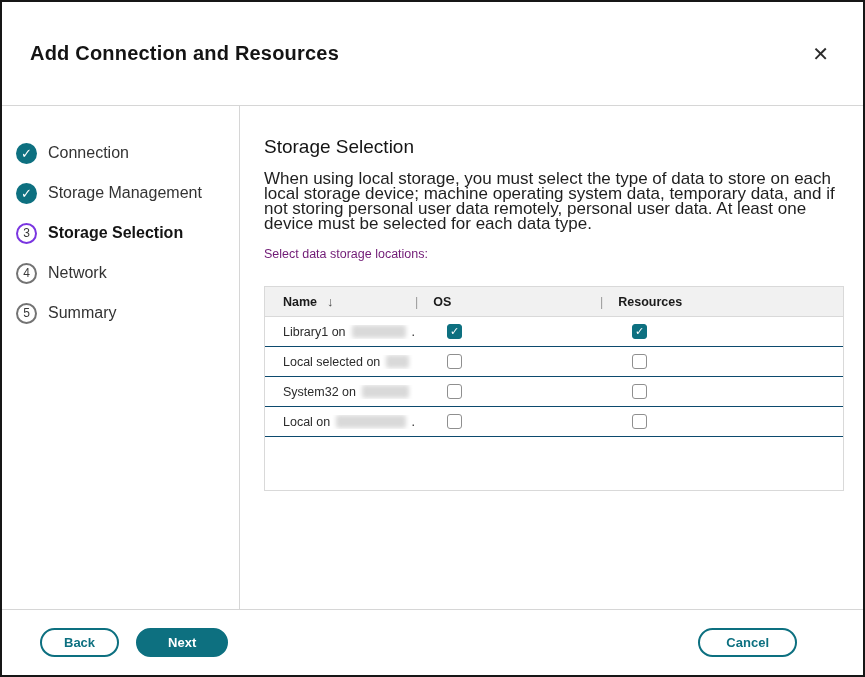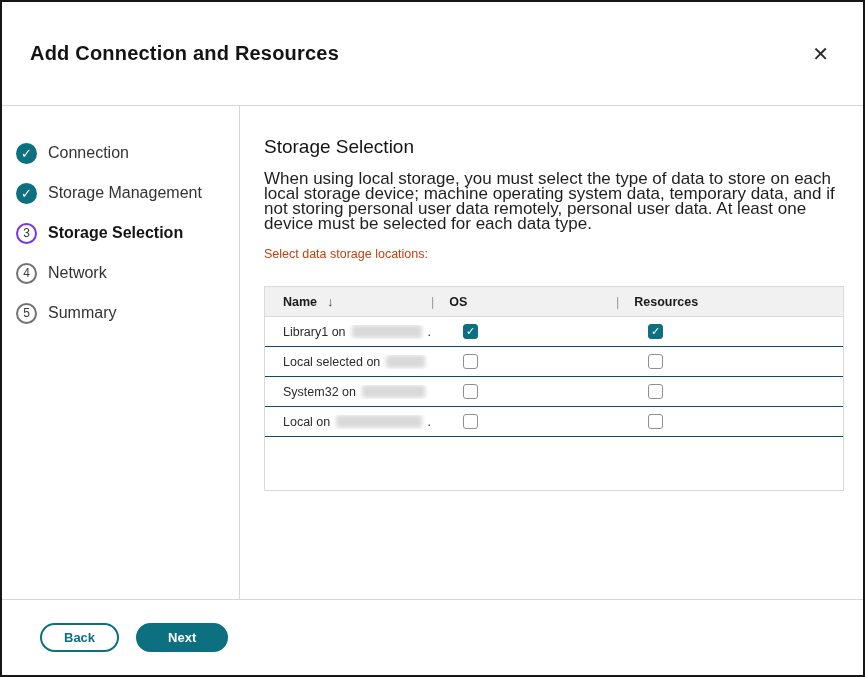--- a/index.html
+++ b/index.html
@@ -90,21 +90,21 @@
   }
   .description {
     font-size: 17px;
     line-height: 15px;
     color: #1f1f1f;
     width: 585px;
     margin-bottom: 16px;
   }
   .select-label {
     font-size: 12.5px;
-    color: #c2410c;
+    color: #701a75;
     margin-bottom: 25px;
   }
   
   .table {
     width: 580px;
     border: 1px solid #d9d9d9;
     font-size: 12.5px;
   }
   .thead {
     display: flex;
@@ -117,21 +117,21 @@
   }
   .tr {
     display: flex;
     height: 30px;
     align-items: center;
     background: #fff;
     border-bottom: 1px solid #0c4a6e;
   }
   .tfiller { height: 53px; background: #fff; }
   .col-name {
-    width: 166px;
+    width: 150px;
     flex: 0 0 auto;
     display: flex;
     align-items: center;
     padding-left: 18px;
     gap: 6px;
     white-space: nowrap;
     overflow: hidden;
   }
   .col-os { width: 185px; flex: 0 0 auto; display: flex; align-items: center; }
   .col-temp { flex: 1 1 auto; display: flex; align-items: center; }
@@ -160,21 +160,21 @@
     color: #fff;
     cursor: pointer;
   }
   .checkbox.checked {
     background: var(--teal);
     border-color: var(--teal);
   }
   
   .footer {
     flex: 0 0 auto;
-    height: 76px;
+    height: 66px;
     border-top: 1px solid #d6d6d6;
     display: flex;
     align-items: center;
     padding: 0 66px 0 38px;
   }
   .btn {
     height: 29px;
     border-radius: 15px;
     font-family: "Liberation Sans", sans-serif;
     font-size: 13px;
@@ -308,15 +308,16 @@
         </div>
 
         <div class="tfiller"></div>
       </div>
     </main>
   </div>
 
   <div class="footer">
     <button class="btn outline">Back</button>
     <button class="btn solid">Next</button>
+    <button class="btn outline cancel">Cancel</button>
   </div>
 
 </div>
 
 </body></html>

